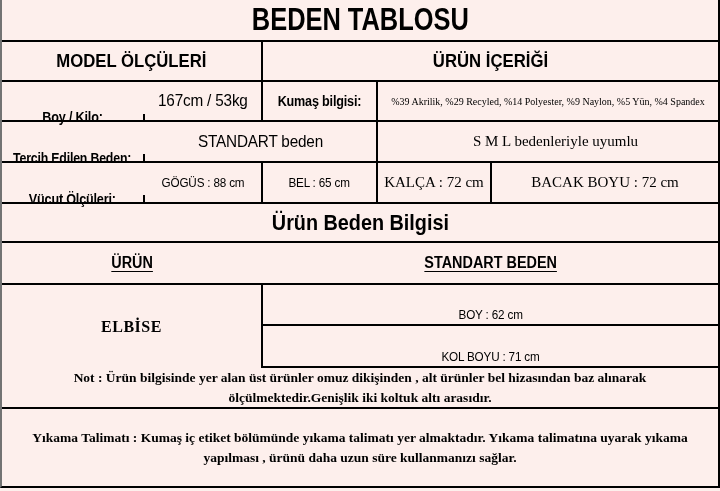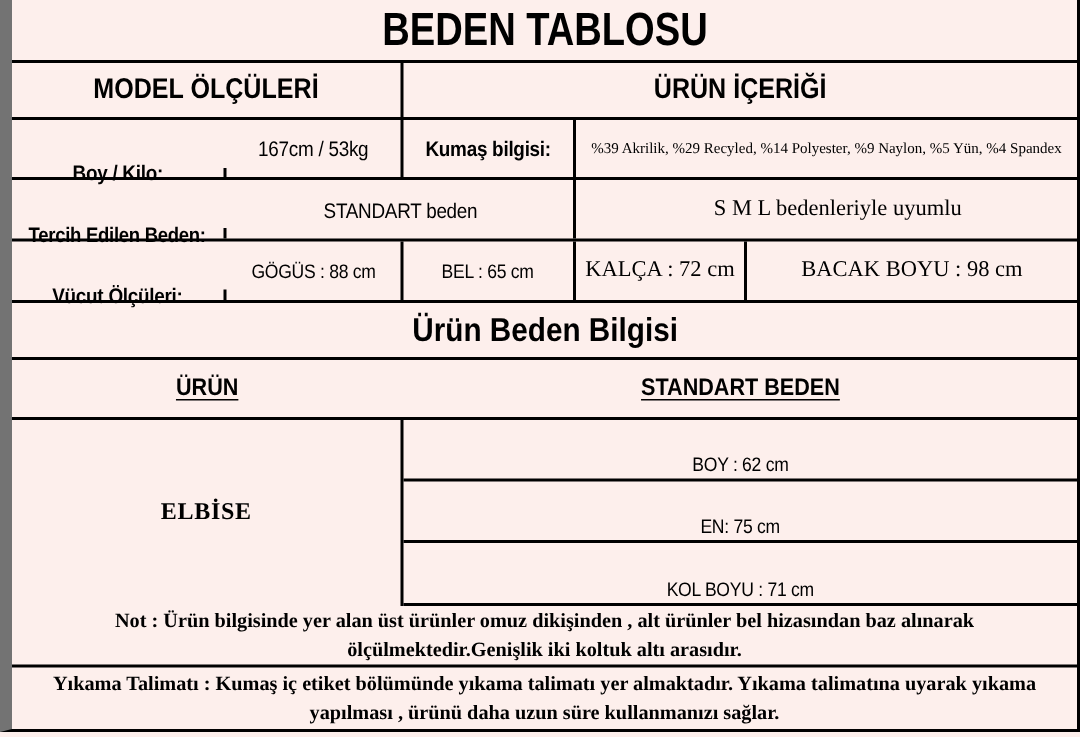--- a/index.html
+++ b/index.html
@@ -7,21 +7,21 @@
   body {
     background:#fdefec;
     color:#000;
     font-family:"Liberation Sans", sans-serif;
     overflow:hidden;
   }
   .page { position:relative; width:720px; height:491px; background:#fdefec; }
   .size-table {
     position:absolute; top:0; left:0;
     width:720px; height:488px;
-    border-left:8px solid #737373; border-right:2px solid #000; border-bottom:2px solid #000;
+    border-left:2px solid #737373; border-right:2px solid #000; border-bottom:2px solid #000;
     display:flex; flex-direction:column;
   }
   .row { display:flex; border-bottom:2px solid #000; align-items:stretch; }
   .cell { display:flex; align-items:center; justify-content:center; text-align:center; padding:2px 4px; }
   .cell.rb { border-right:2px solid #000; }
 
   .row-title { height:42px; }
   .row-s1head { height:40px; }
   .row-boy { height:40px; }
   .row-tercih { height:41px; }
@@ -33,21 +33,21 @@
   .row-not { height:41px; }
   .row-yikama { flex:1; border-bottom:none; }
 
   .title-text { font-size:31px; font-weight:bold; letter-spacing:0; }
   .cx82 { display:inline-block; transform:scaleX(0.82); transform-origin:center; white-space:nowrap; }
   .cx88 { display:inline-block; transform:scaleX(0.88); transform-origin:center; white-space:nowrap; }
   .cx90 { display:inline-block; transform:scaleX(0.90); transform-origin:center; white-space:nowrap; }
 
   .s1head { font-size:19px; font-weight:bold; }
   .lbl { font-size:14px; font-weight:bold; letter-spacing:-0.2px; }
-  .val-sans { font-size:14px; letter-spacing:-0.2px; }
+  .val-sans { font-size:17px; letter-spacing:-0.2px; }
   .val-sans-sm { font-size:13px; letter-spacing:-0.2px; }
   .serif { font-family:"Liberation Serif", serif; }
   .fabric { font-size:10px; }
   .sml { font-size:15px;padding-left:19px; }
   .kalca { font-size:15px; }
 
   .ubb-title { font-size:22px; font-weight:bold; }
   .colhead { font-size:16px; font-weight:bold; text-decoration:underline; text-underline-offset:3px; }
   .product-name { font-size:16px; font-weight:bold; letter-spacing:0.5px; }
   .meas { font-size:13px; letter-spacing:-0.2px;align-items:flex-end; }
@@ -115,21 +115,21 @@
       <div class="cell rb w-c1 lbl">
         <span class="cx90">Vücut Ölçüleri:</span>
       </div>
       <div class="cell rb w-c2 val-sans-sm">
         <span class="cx90">GÖGÜS : 88 cm</span>
       </div>
       <div class="cell rb w-c3 val-sans-sm">
         <span class="cx90">BEL : 65 cm</span>
       </div>
       <div class="cell rb w-c4 serif kalca">KALÇA : 72 cm</div>
-      <div class="cell grow serif kalca">BACAK BOYU : 98 cm</div>
+      <div class="cell grow serif kalca">BACAK BOYU : 72 cm</div>
     </div>
 
     <div class="row row-ubb">
       <div class="cell grow">
         <span class="ubb-title cx90">Ürün Beden Bilgisi</span>
       </div>
     </div>
 
     <div class="row row-cols">
       <div class="cell w-half">
@@ -141,25 +141,20 @@
     </div>
 
     <div class="elbise-block">
       <div class="elbise-left serif product-name">ELBİSE</div>
       <div class="elbise-right">
         <div class="row row-m">
           <div class="cell grow meas">
             <span class="cx90">BOY : 62 cm</span>
           </div>
         </div>
-        <div class="row row-m">
-          <div class="cell grow meas">
-            <span class="cx90">EN: 75 cm</span>
-          </div>
-        </div>
         <div class="row row-m-last">
           <div class="cell grow meas">
             <span class="cx90">KOL BOYU : 71 cm</span>
           </div>
         </div>
       </div>
     </div>
 
     <div class="row row-not">
       <div class="cell grow note">Not : Ürün bilgisinde yer alan üst ürünler omuz dikişinden , alt ürünler bel hizasından baz alınarak ölçülmektedir.Genişlik iki koltuk altı arasıdır.</div>

